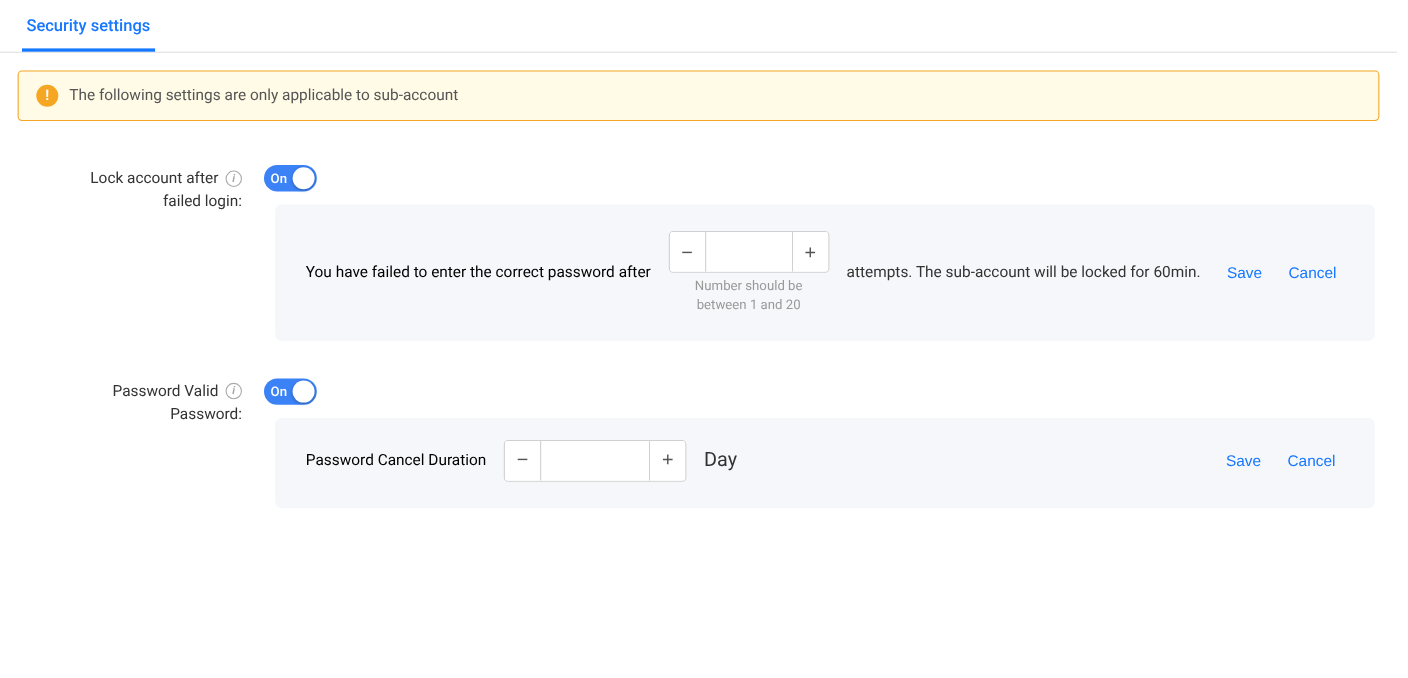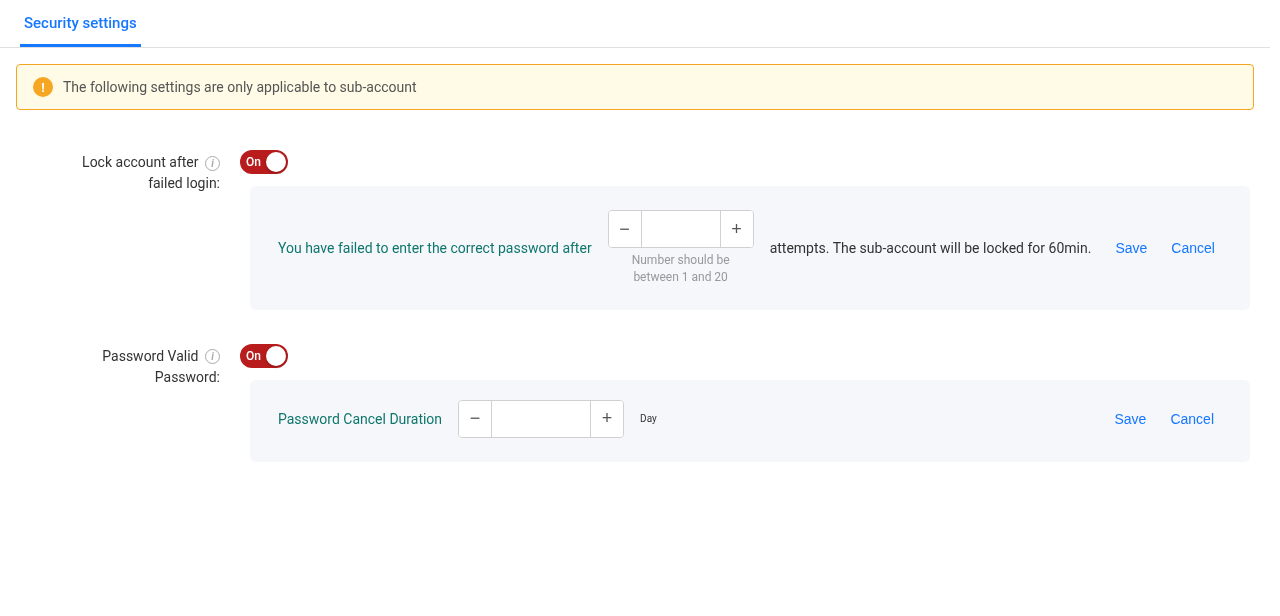--- a/index.html
+++ b/index.html
@@ -87,21 +87,21 @@
     .toggle-wrapper {
       display: flex;
       align-items: center;
       margin-top: 4px;
     }
     .toggle {
       position: relative;
       width: 48px;
       height: 24px;
       border-radius: 12px;
-      background: #b91c1c;
+      background: #3b82f6;
       cursor: pointer;
       display: flex;
       align-items: center;
     }
     .toggle-label-on {
       color: #fff;
       font-size: 12px;
       font-weight: 500;
       margin-left: 6px;
       z-index: 1;
@@ -124,21 +124,21 @@
       padding: 24px 28px;
       display: flex;
       align-items: center;
       gap: 16px;
       flex: 1;
       max-width: 1000px;
     }
 
     .detail-text {
       font-size: 14px;
-      color: #0f766e;
+      color: #000000;
       white-space: nowrap;
     }
 
     
     .number-input-group {
       display: flex;
       flex-direction: column;
       align-items: center;
     }
     .stepper-row {
@@ -262,21 +262,21 @@
       border: none;
       border-left: 1px solid #d0d0d0;
       border-right: 1px solid #d0d0d0;
       text-align: center;
       font-size: 14px;
       outline: none;
       background: #fff;
     }
 
     .day-label {
-      font-size: 10px;
+      font-size: 18px;
       color: #333;
     }
 
     .hint-2 {
       font-size: 12px;
       color: #999;
       margin-top: 8px;
       text-align: center;
     }
   </style>

